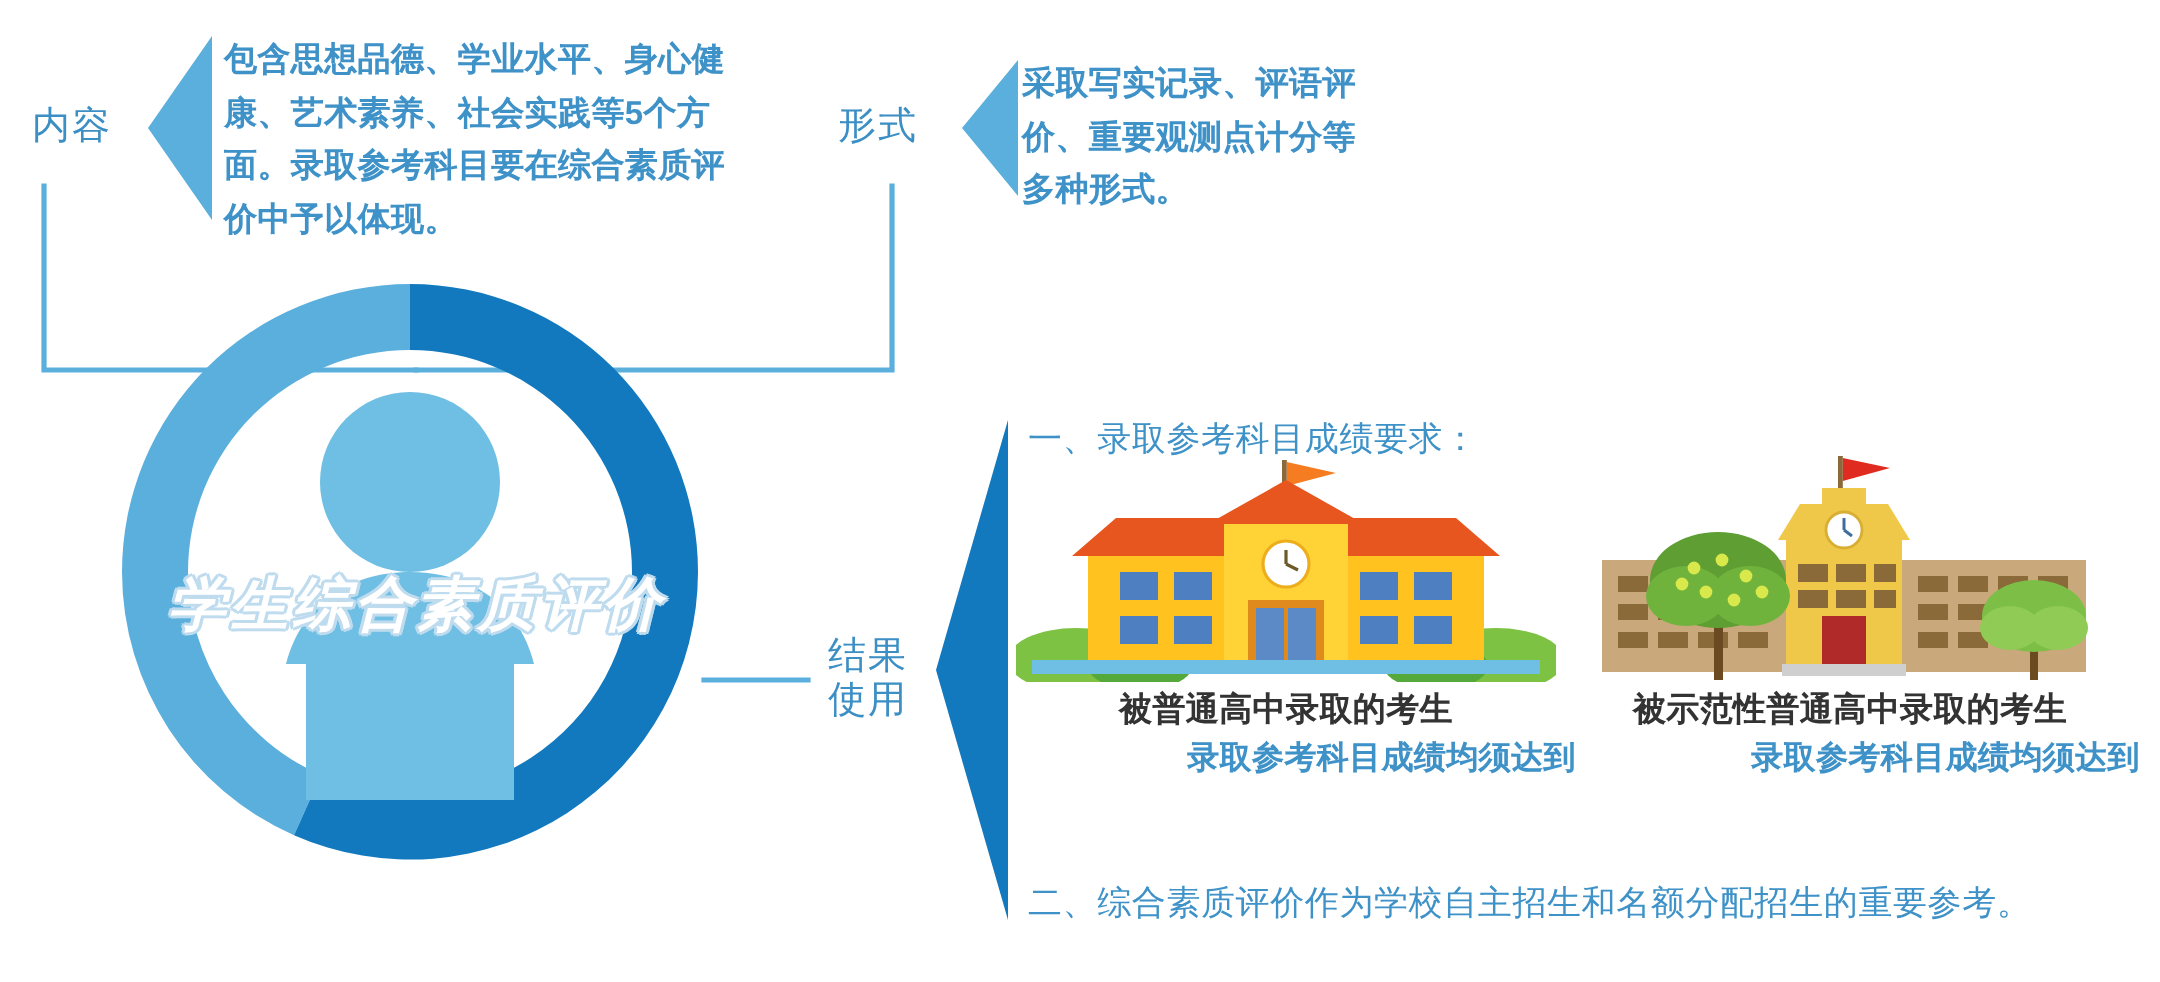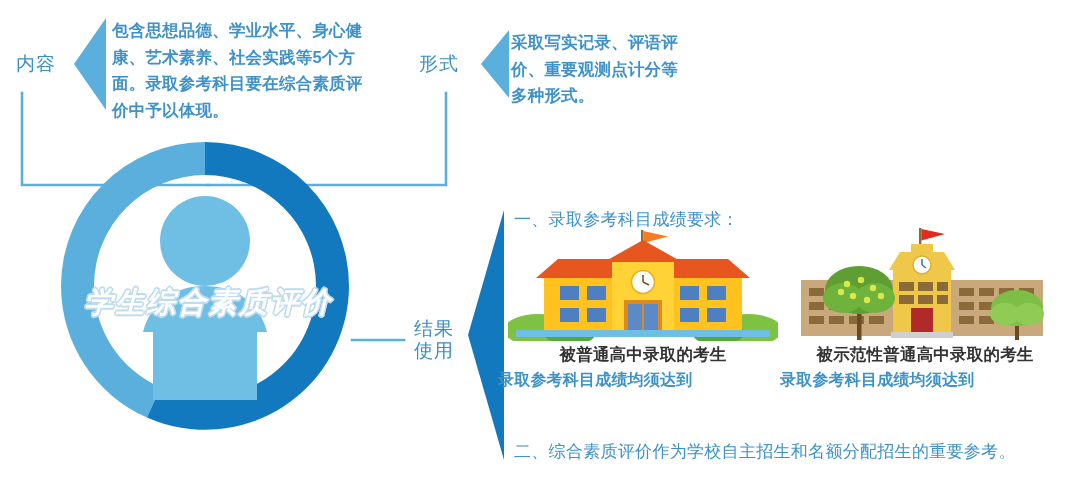--- a/index.html
+++ b/index.html
@@ -53,21 +53,21 @@
     font-size: 16.5px;
     font-weight: 700;
     text-align: center;
     letter-spacing: 0.2px;
     white-space: nowrap;
   }
   .cap-blue {
     color: #3E92C8;
     font-size: 16px;
     font-weight: 700;
-    text-align: left;
+    text-align: right;
     line-height: 1.45;
     letter-spacing: 0.2px;
   }
 
   
   #donut-wrap { left: 55px; top: 136px; width: 300px; height: 300px; }
   .donut-svg { display: block; }
 
   
   #center-title {

